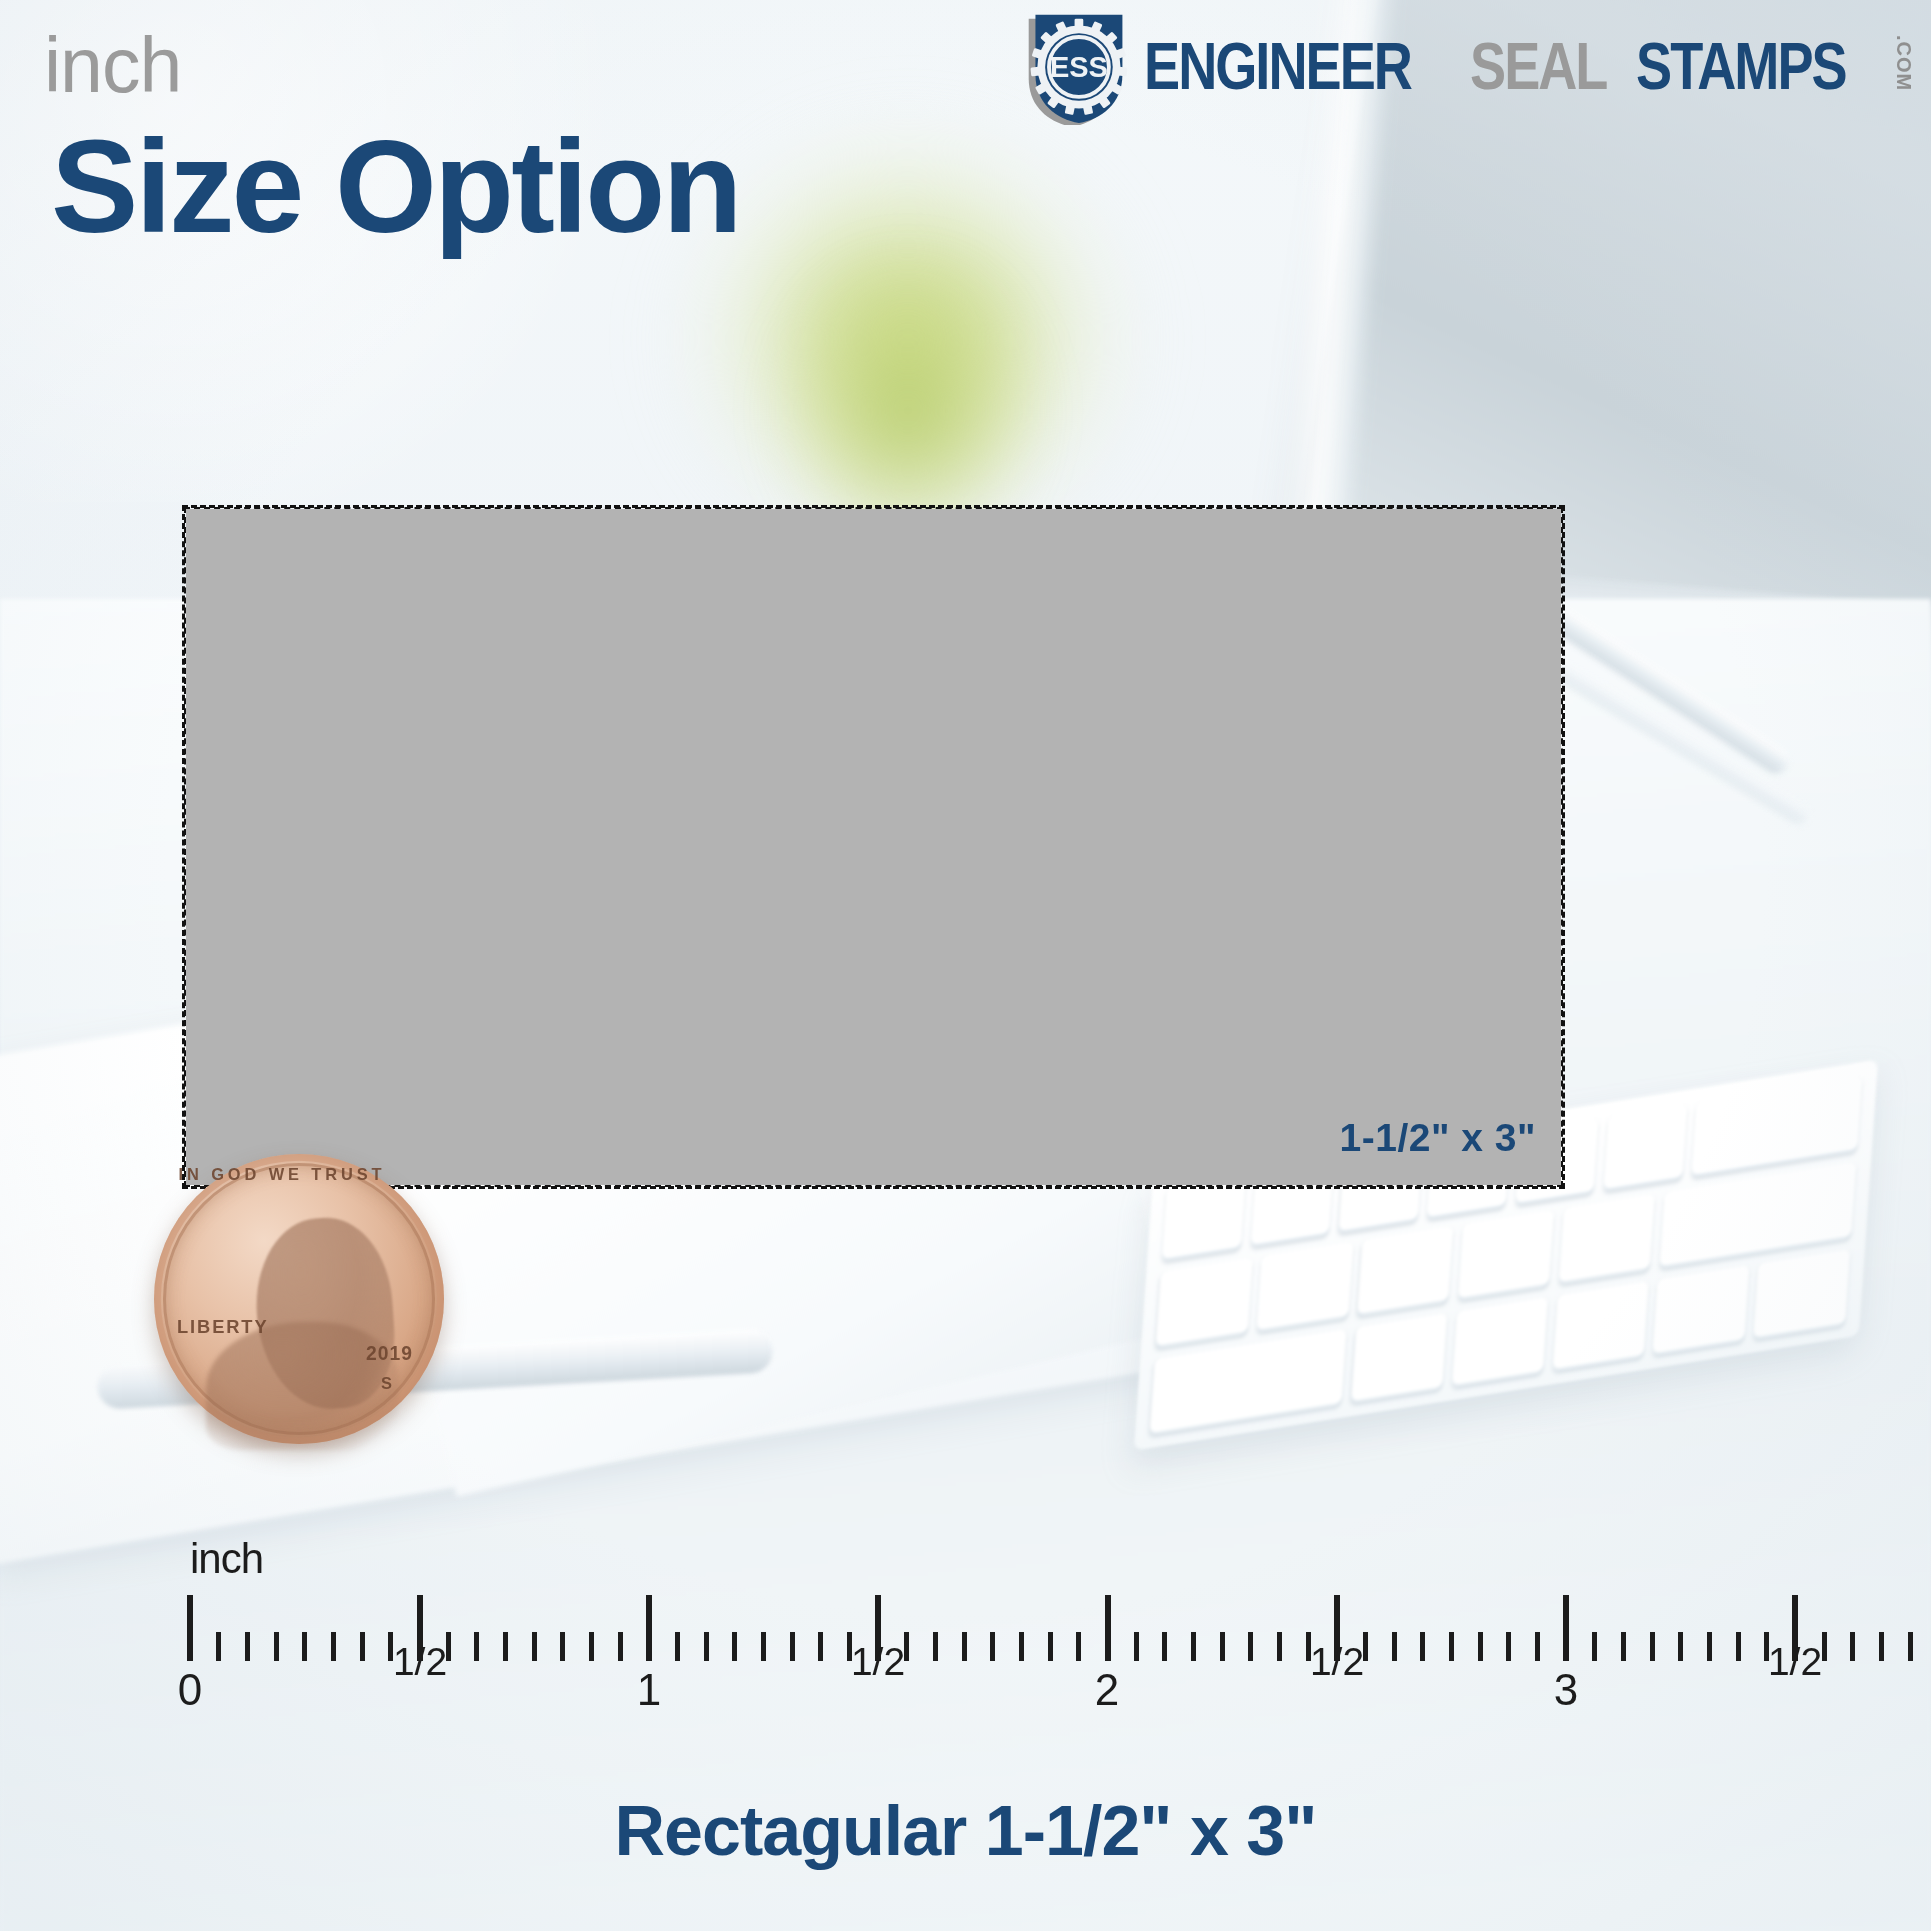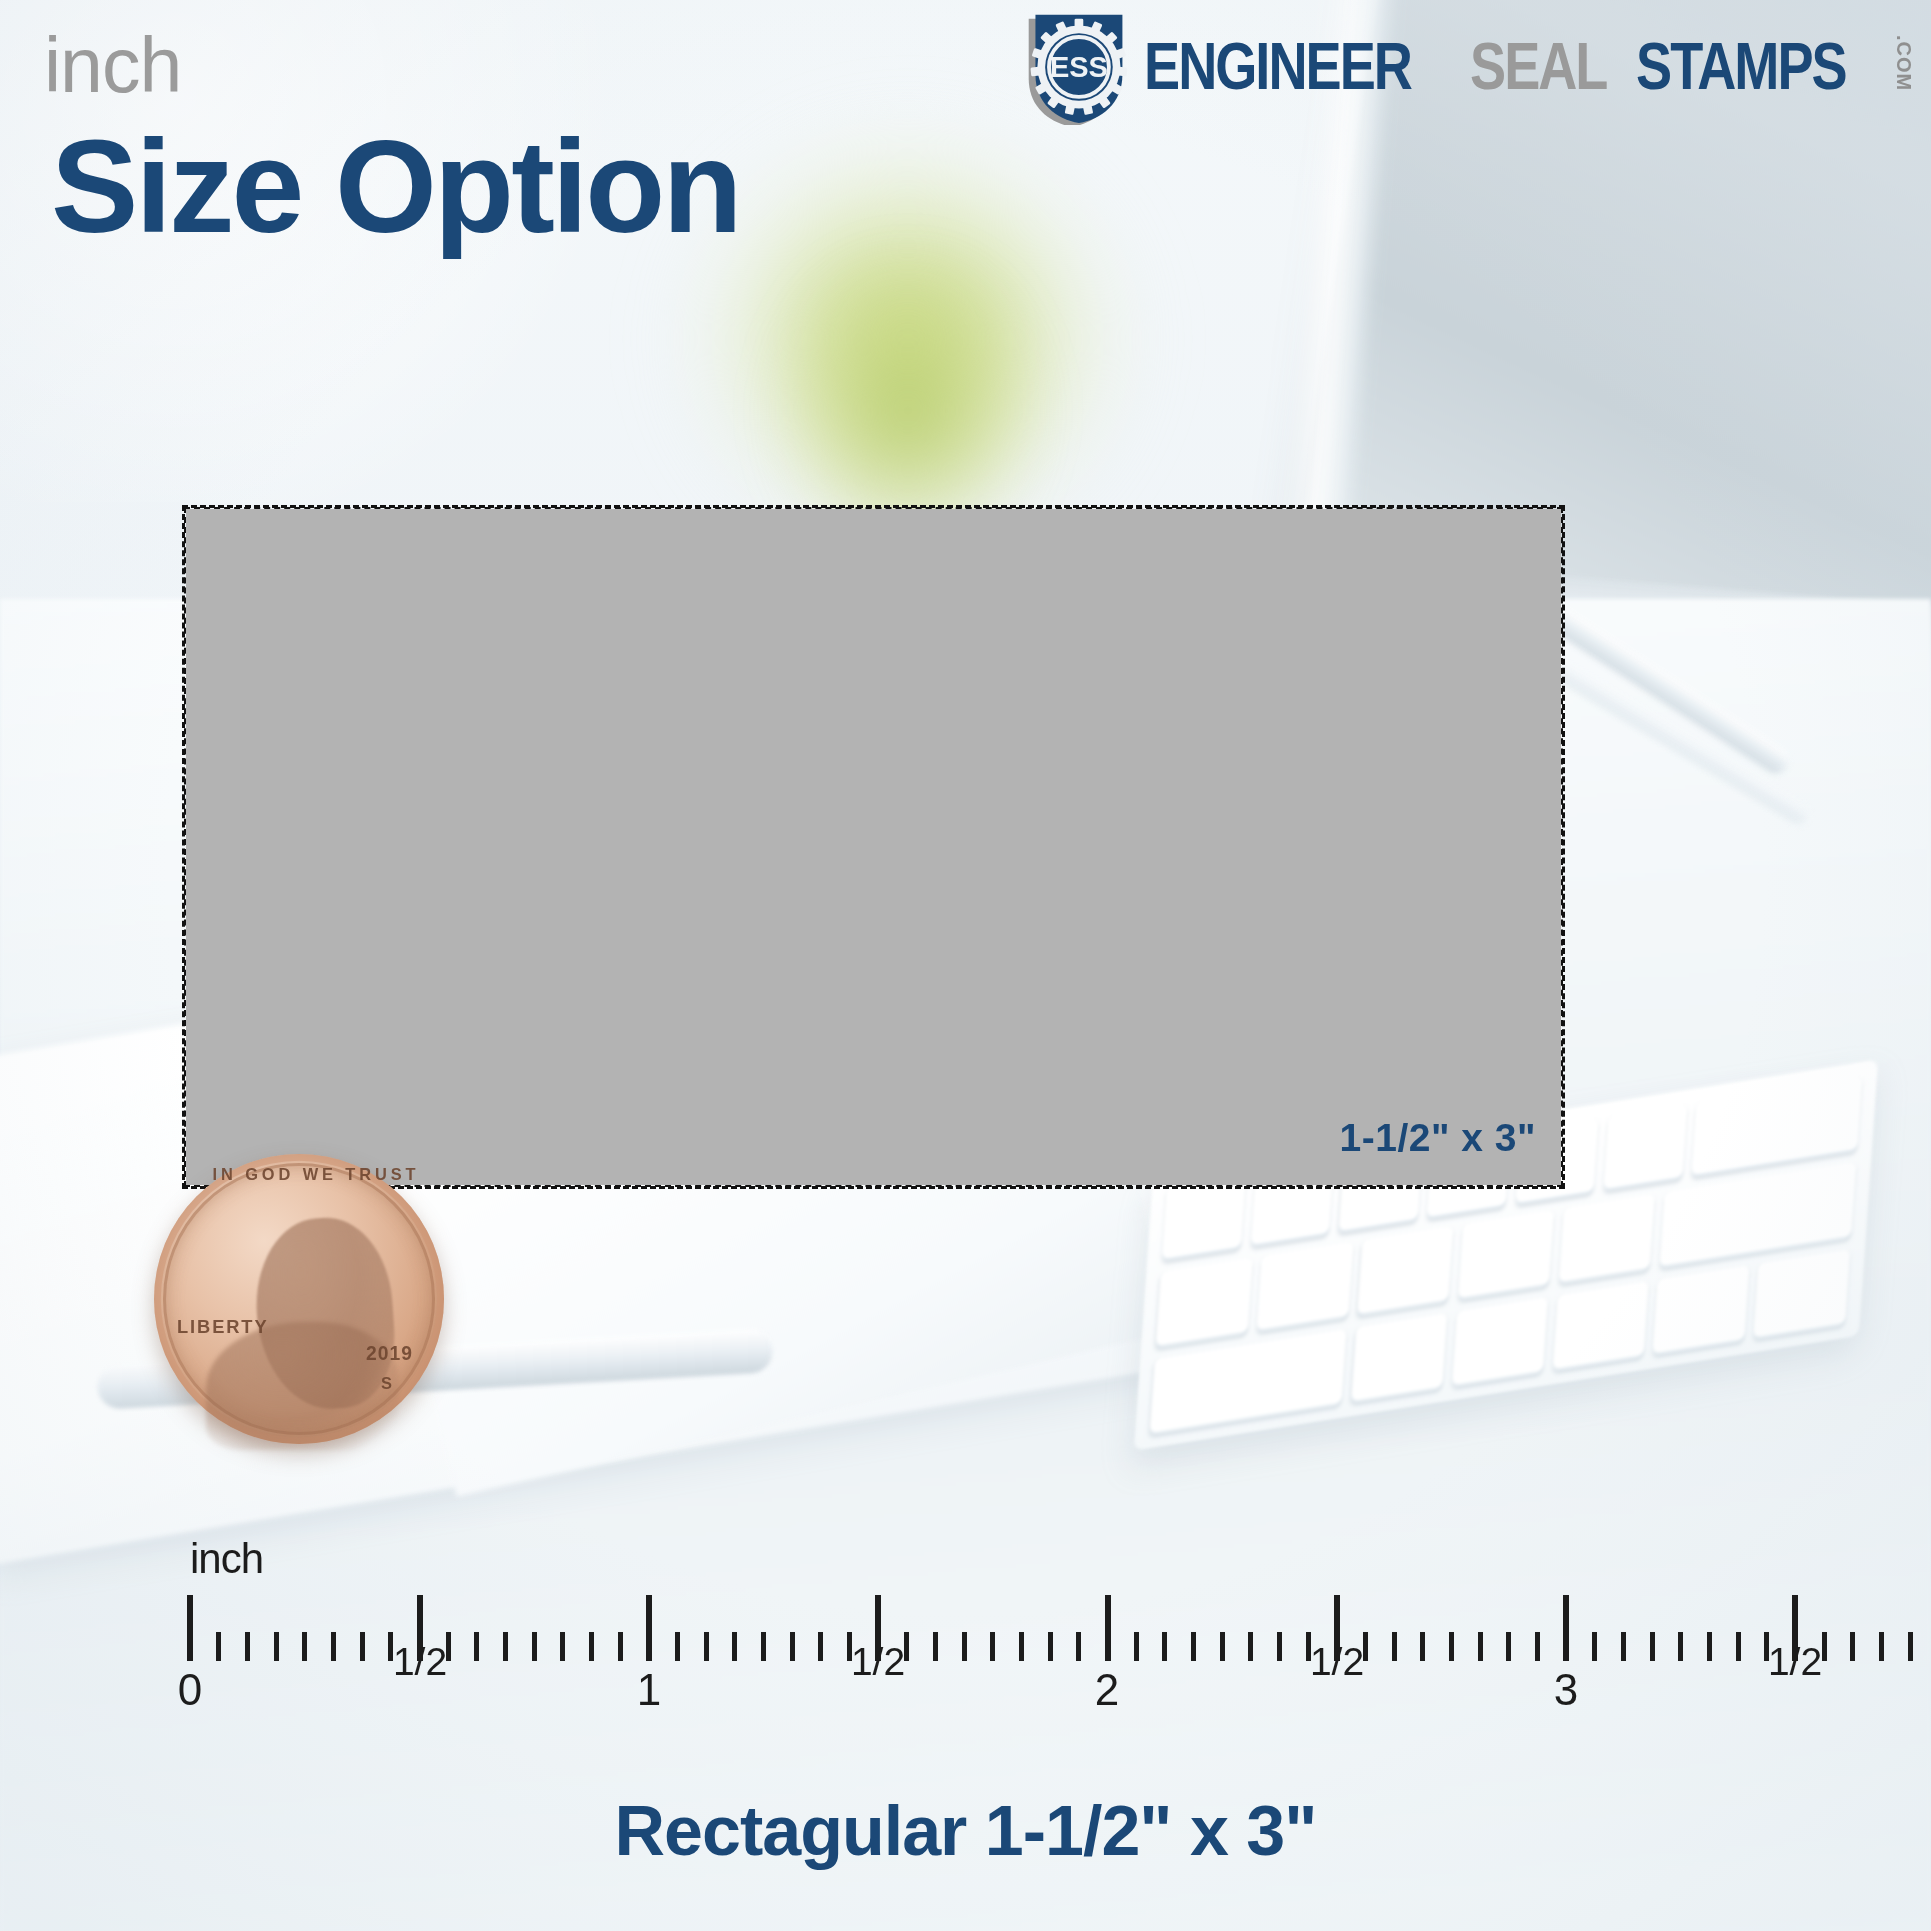--- a/index.html
+++ b/index.html
@@ -185,21 +185,21 @@
     position:absolute;left:18%;top:58%;width:66%;height:44%;
     border-radius:52% 42% 12% 18%;
     background:radial-gradient(ellipse at 40% 25%, rgba(166,122,96,.6) 0%, rgba(148,104,80,.45) 50%, rgba(150,105,80,0) 85%);
     filter:blur(1.9px);
   }
   .penny-text{position:absolute;inset:0;}
   .penny-trust{
     position:absolute;left:50%;top:10.6px;transform:translateX(-50%);
     font-size:16.4px;letter-spacing:3.9px;color:#6d452f;font-weight:700;
     font-family:"Liberation Sans", sans-serif;opacity:.88;
-    width:241px;text-align:right;
+    width:241px;text-align:left;
   }
   .penny-liberty{
     position:absolute;left:23px;top:162px;
     font-size:18.3px;letter-spacing:1.9px;color:#6d452f;font-weight:700;opacity:.88;
   }
   .penny-year{
     position:absolute;right:31px;top:189px;
     font-size:19.3px;letter-spacing:1px;color:#6d452f;font-weight:700;opacity:.88;
   }
   .penny-mint{

